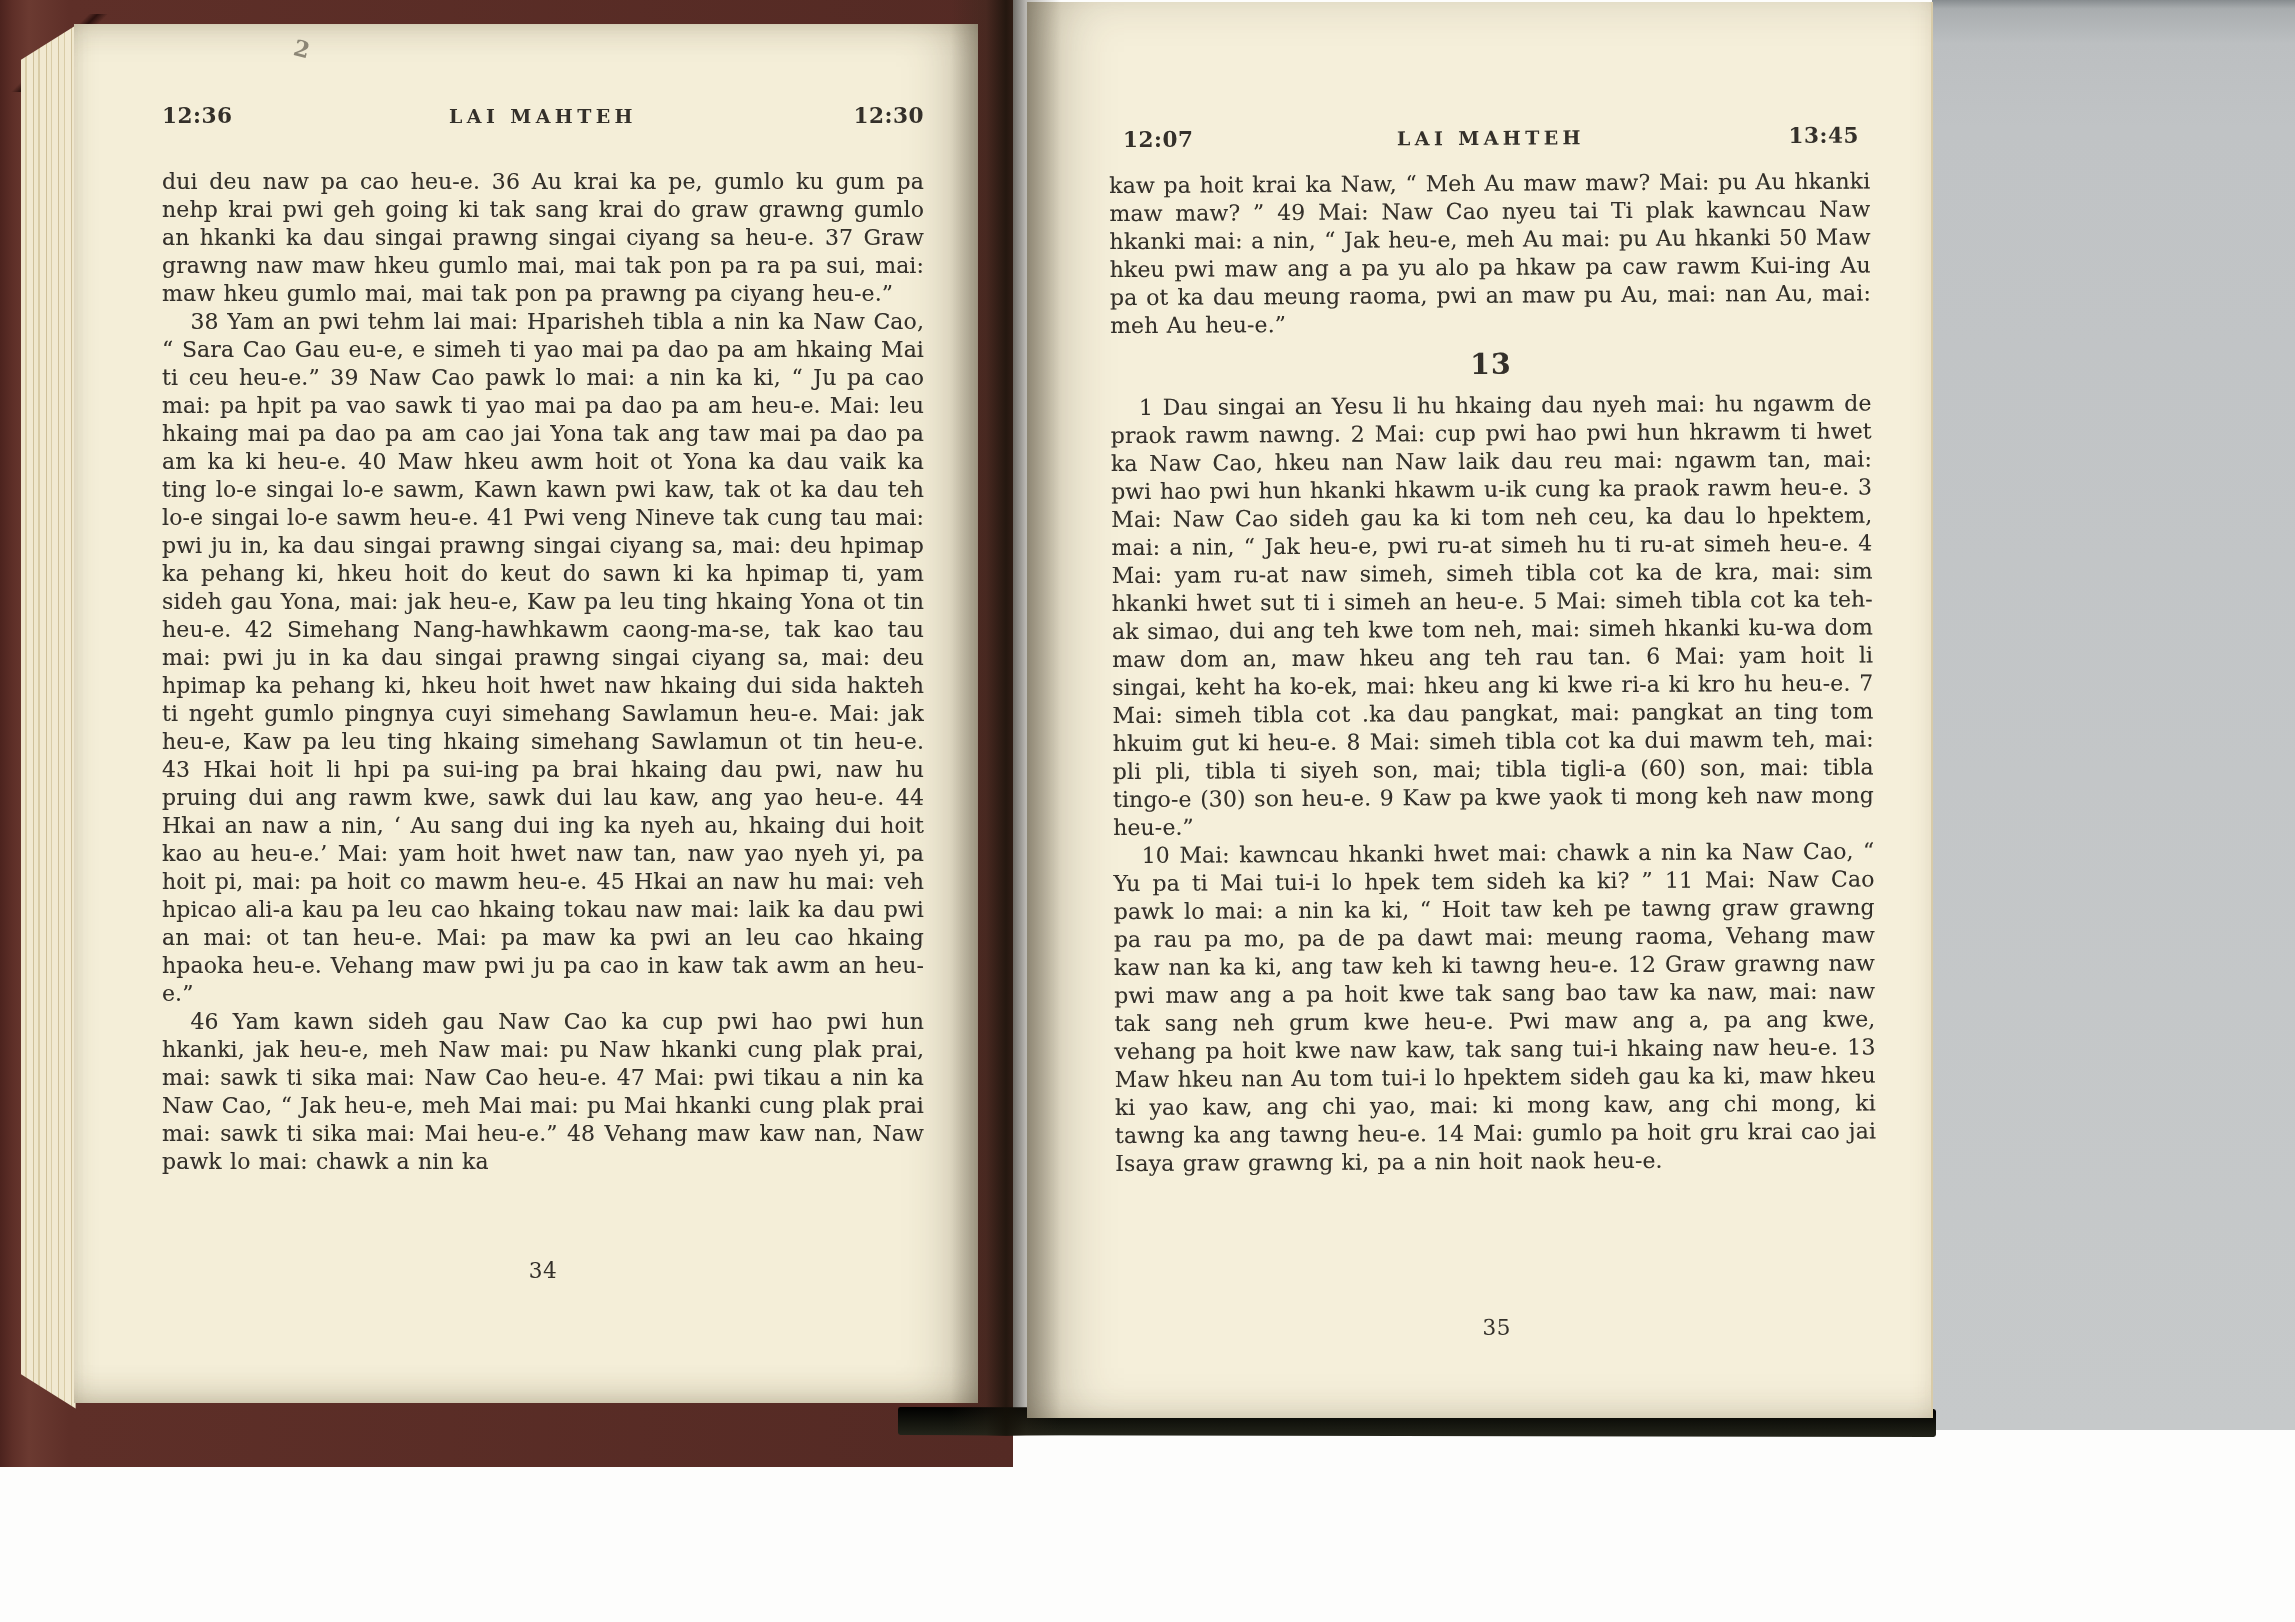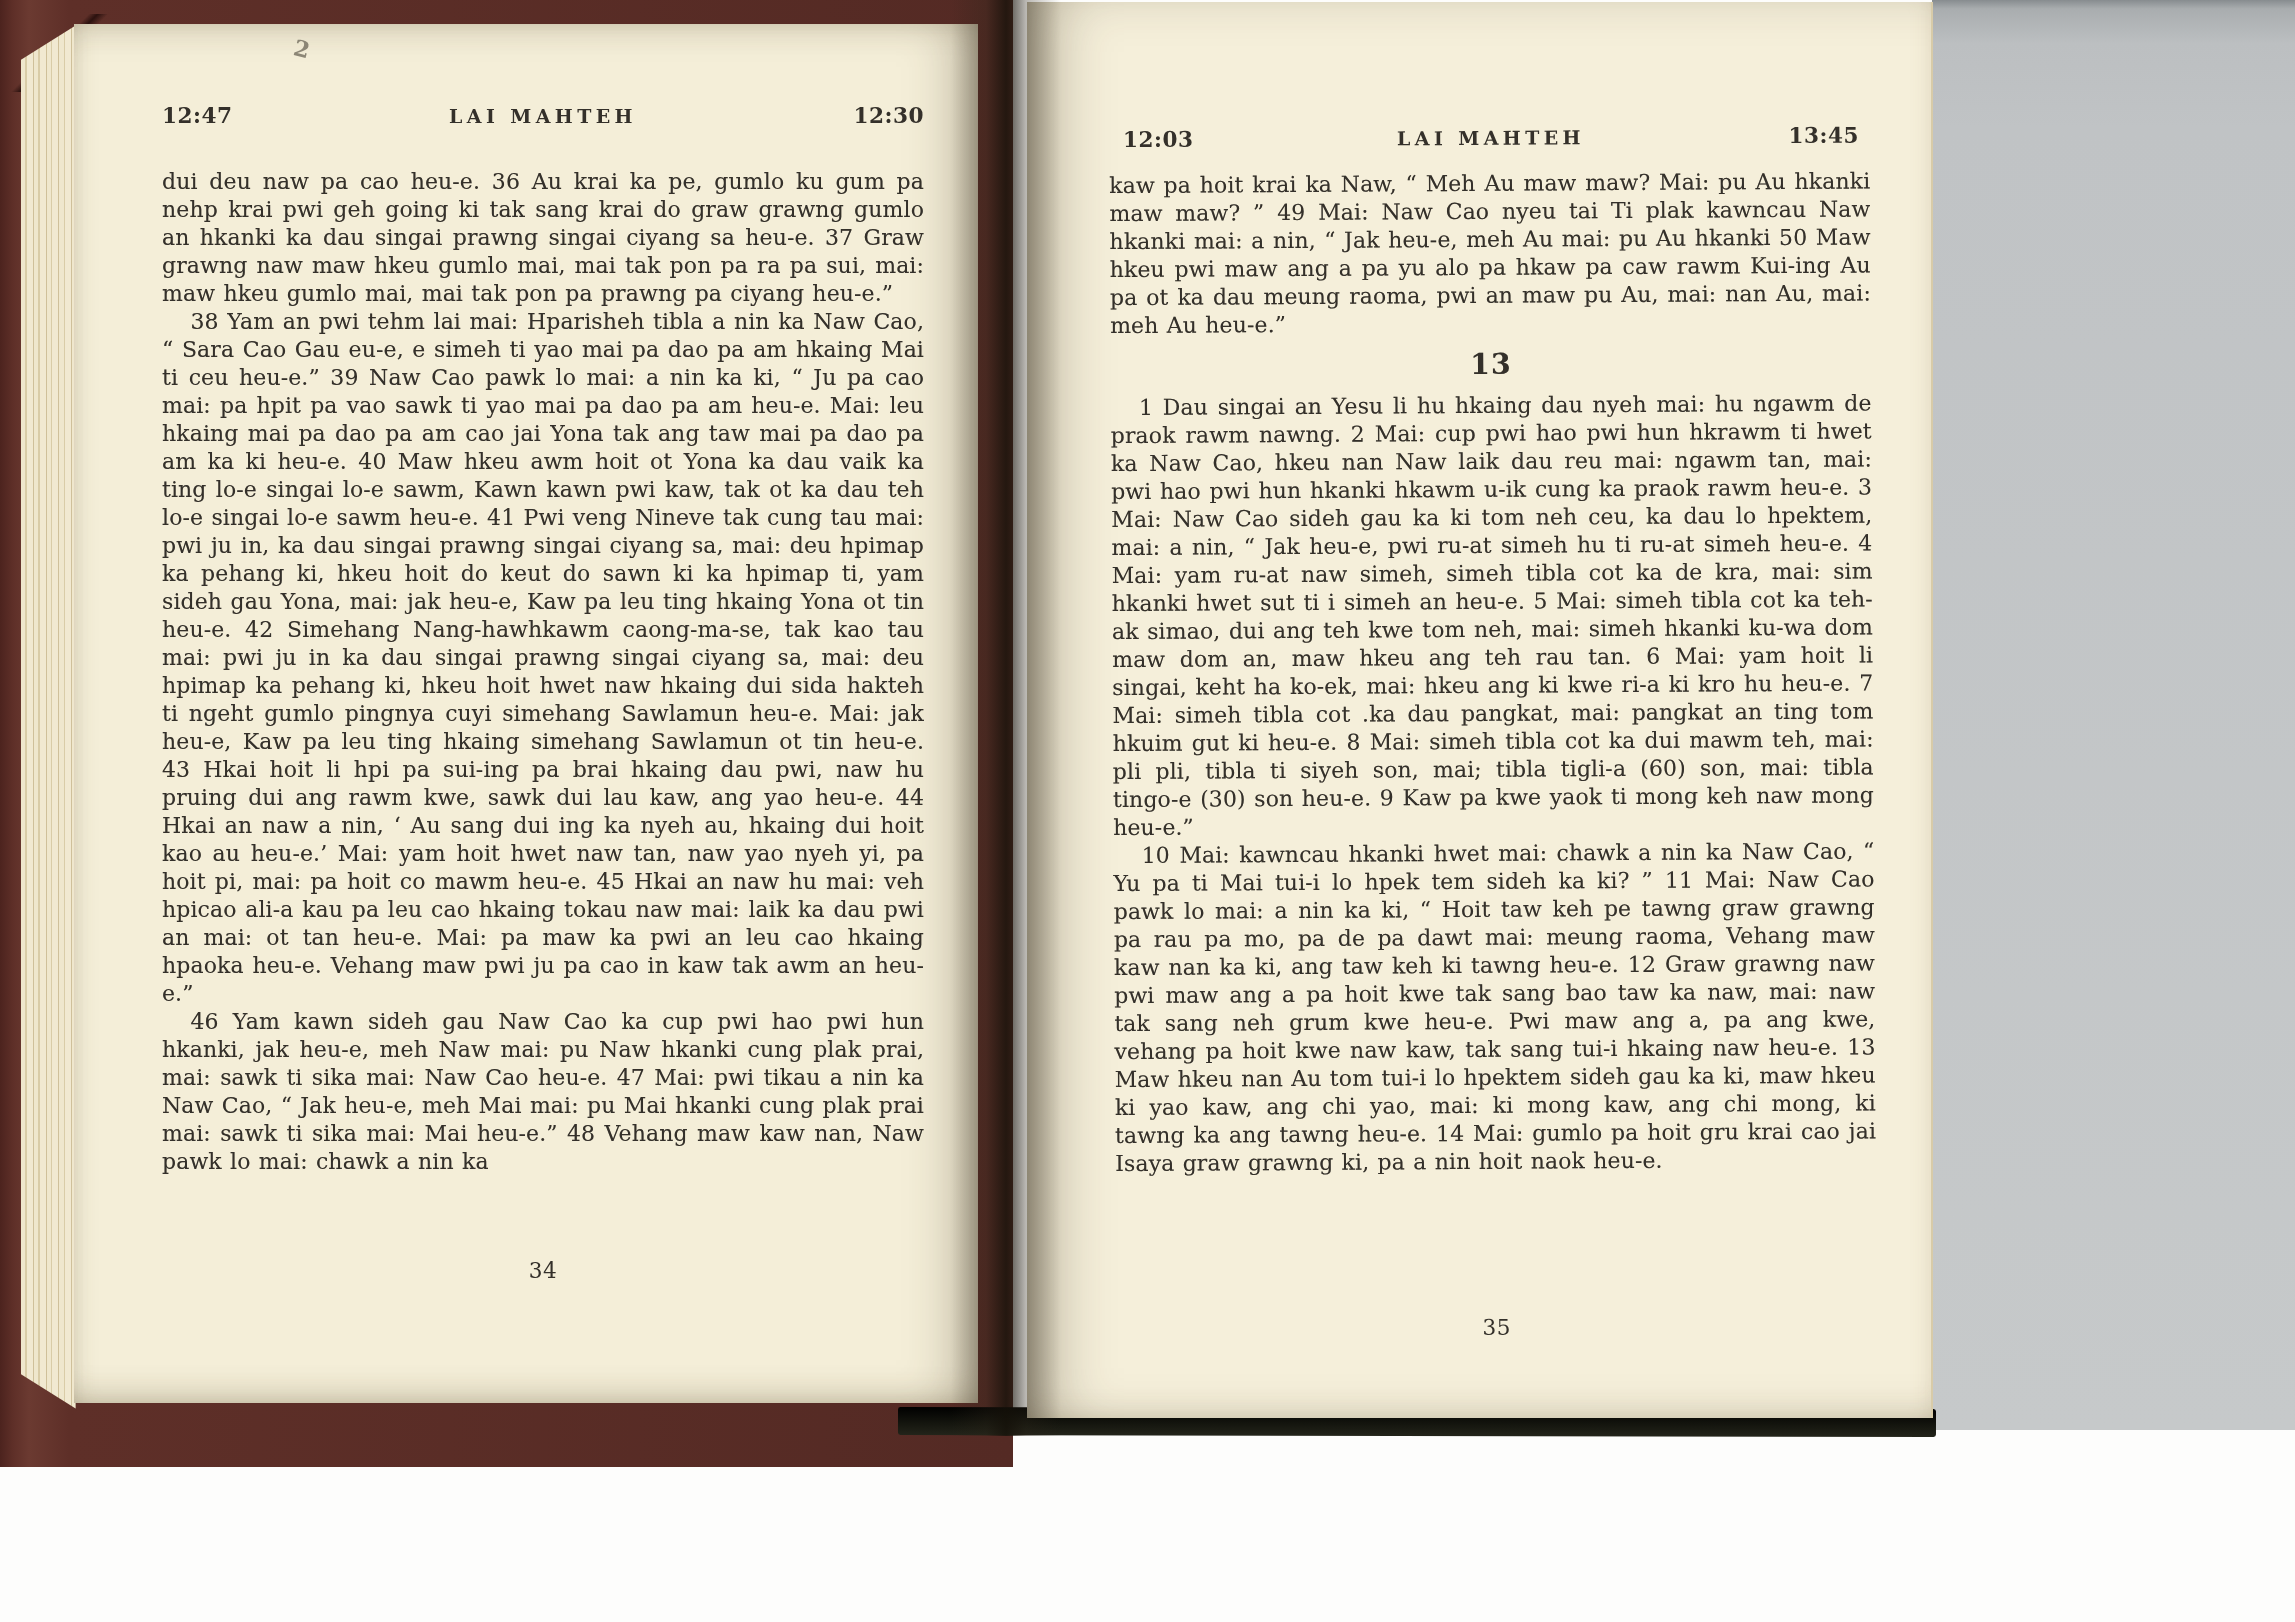--- a/index.html
+++ b/index.html
@@ -117,34 +117,34 @@
 <div class="bottom-edge-shadow"></div>
 
 <div class="left-page"></div>
 <div class="right-page"></div>
 
 <div class="gutter-shadow"></div>
 
 <div class="pencil-mark">2</div>
 
 <div class="header-row left-header">
-  <span>12:47</span>
+  <span>12:36</span>
   <span class="running-title">LAI MAHTEH</span>
   <span>12:30</span>
 </div>
 <div class="body-text left-body">
     <p class="para">dui deu naw pa cao heu-e.  36 Au krai ka pe, gumlo ku gum pa nehp krai pwi geh going ki tak sang krai do graw grawng gumlo an hkanki ka dau singai prawng singai ciyang sa heu-e. 37 Graw grawng naw maw hkeu gumlo mai, mai tak pon pa ra pa sui, mai: maw hkeu gumlo mai, mai tak pon pa prawng pa ciyang heu-e.”</p>
     <p class="para indent">38 Yam an pwi tehm lai mai: Hparisheh tibla a nin ka Naw Cao, “ Sara Cao Gau eu-e, e simeh ti yao mai pa dao pa am hkaing Mai ti ceu heu-e.”  39 Naw Cao pawk lo mai: a nin ka ki, “ Ju pa cao mai: pa hpit pa vao sawk ti yao mai pa dao pa am heu-e.  Mai: leu hkaing mai pa dao pa am cao jai Yona tak ang taw mai pa dao pa am ka ki heu-e. 40 Maw hkeu awm hoit ot Yona ka dau vaik ka ting lo-e singai lo-e sawm, Kawn kawn pwi kaw, tak ot ka dau teh lo-e singai lo-e sawm heu-e.  41 Pwi veng Nineve tak cung tau mai: pwi ju in, ka dau singai prawng singai ciyang sa, mai: deu hpimap ka pehang ki, hkeu hoit do keut do sawn ki ka hpimap ti, yam sideh gau Yona, mai: jak heu-e, Kaw pa leu ting hkaing Yona ot tin heu-e.  42 Simehang Nang-hawhkawm caong-ma-se, tak kao tau mai: pwi ju in ka dau singai prawng singai ciyang sa, mai: deu hpimap ka pehang ki, hkeu hoit hwet naw hkaing dui sida hakteh ti ngeht gumlo pingnya cuyi simehang Sawlamun heu-e.  Mai: jak heu-e, Kaw pa leu ting hkaing simehang Sawlamun ot tin heu-e. 43 Hkai hoit li hpi pa sui-ing pa brai hkaing dau pwi, naw hu pruing dui ang rawm kwe, sawk dui lau kaw, ang yao heu-e. 44 Hkai an naw a nin, ‘ Au sang dui ing ka nyeh au, hkaing dui hoit kao au heu-e.’  Mai: yam hoit hwet naw tan, naw yao nyeh yi, pa hoit pi, mai: pa hoit co mawm heu-e.  45 Hkai an naw hu mai: veh hpicao ali-a kau pa leu cao hkaing tokau naw mai: laik ka dau pwi an mai: ot tan heu-e.  Mai: pa maw ka pwi an leu cao hkaing hpaoka heu-e.  Vehang maw pwi ju pa cao in kaw tak awm an heu-e.”</p>
     <p class="para indent">46 Yam kawn sideh gau Naw Cao ka cup pwi hao pwi hun hkanki, jak heu-e, meh Naw mai: pu Naw hkanki cung plak prai, mai: sawk ti sika mai: Naw Cao heu-e.  47 Mai: pwi tikau a nin ka Naw Cao, “ Jak heu-e, meh Mai mai: pu Mai hkanki cung plak prai mai: sawk ti sika mai: Mai heu-e.” 48 Vehang maw kaw nan, Naw pawk lo mai: chawk a nin ka</p>
   </div>
 <div class="page-number left-pagenum">34</div>
 
 <div class="right-rot">
   <div class="header-row right-header">
-    <span>12:03</span>
+    <span>12:07</span>
     <span class="running-title">LAI MAHTEH</span>
     <span>13:45</span>
   </div>
   <div class="body-text right-body">
       <p class="para">kaw pa hoit krai ka Naw, “ Meh Au maw maw? Mai: pu Au hkanki maw maw? ”  49 Mai: Naw Cao nyeu tai Ti plak kawncau Naw hkanki mai: a nin, “ Jak heu-e, meh Au mai: pu Au hkanki  50 Maw hkeu pwi maw ang a pa yu alo pa hkaw pa caw rawm Kui-ing Au pa ot ka dau meung raoma, pwi an maw pu Au, mai: nan Au, mai: meh Au heu-e.”</p>
       <div class="chapter-num">13</div>
       <p class="para indent">1 Dau singai an Yesu li hu hkaing dau nyeh mai: hu ngawm de praok rawm nawng.  2 Mai: cup pwi hao pwi hun hkrawm ti hwet ka Naw Cao, hkeu nan Naw laik dau reu mai: ngawm tan, mai: pwi hao pwi hun hkanki hkawm u-ik cung ka praok rawm heu-e.  3 Mai: Naw Cao sideh gau ka ki tom neh ceu, ka dau lo hpektem, mai: a nin, “ Jak heu-e, pwi ru-at simeh hu ti ru-at simeh heu-e.  4 Mai: yam ru-at naw simeh, simeh tibla cot ka de kra, mai: sim hkanki hwet sut ti i simeh an heu-e.  5 Mai: simeh tibla cot ka teh-ak simao, dui ang teh kwe tom neh, mai: simeh hkanki ku-wa dom maw dom an, maw hkeu ang teh rau tan.  6 Mai: yam hoit li singai, keht ha ko-ek, mai: hkeu ang ki kwe ri-a ki kro hu heu-e.  7 Mai: simeh tibla cot .ka dau pangkat, mai: pangkat an ting tom hkuim gut ki heu-e.  8 Mai: simeh tibla cot ka dui mawm teh, mai: pli pli, tibla ti siyeh son, mai; tibla tigli-a (60) son, mai: tibla tingo-e (30) son heu-e.  9 Kaw pa kwe yaok ti mong keh naw mong heu-e.”</p>
       <p class="para indent">10 Mai: kawncau hkanki hwet mai: chawk a nin ka Naw Cao, “ Yu pa ti Mai tui-i lo hpek tem sideh ka ki? ”  11 Mai: Naw Cao pawk lo mai: a nin ka ki, “ Hoit taw keh pe tawng graw grawng pa rau pa mo, pa de pa dawt mai: meung raoma, Vehang maw kaw nan ka ki, ang taw keh ki tawng heu-e. 12 Graw grawng naw pwi maw ang a pa hoit kwe tak sang bao taw ka naw, mai: naw tak sang neh grum kwe heu-e. Pwi maw ang a, pa ang kwe, vehang pa hoit kwe naw kaw, tak sang tui-i hkaing naw heu-e.  13 Maw hkeu nan Au tom tui-i lo hpektem sideh gau ka ki, maw hkeu ki yao kaw, ang chi yao, mai: ki mong kaw, ang chi mong, ki tawng ka ang tawng heu-e.  14 Mai: gumlo pa hoit gru krai cao jai Isaya graw grawng ki, pa a nin hoit naok heu-e.</p>
     </div>
   <div class="page-number right-pagenum">35</div>

